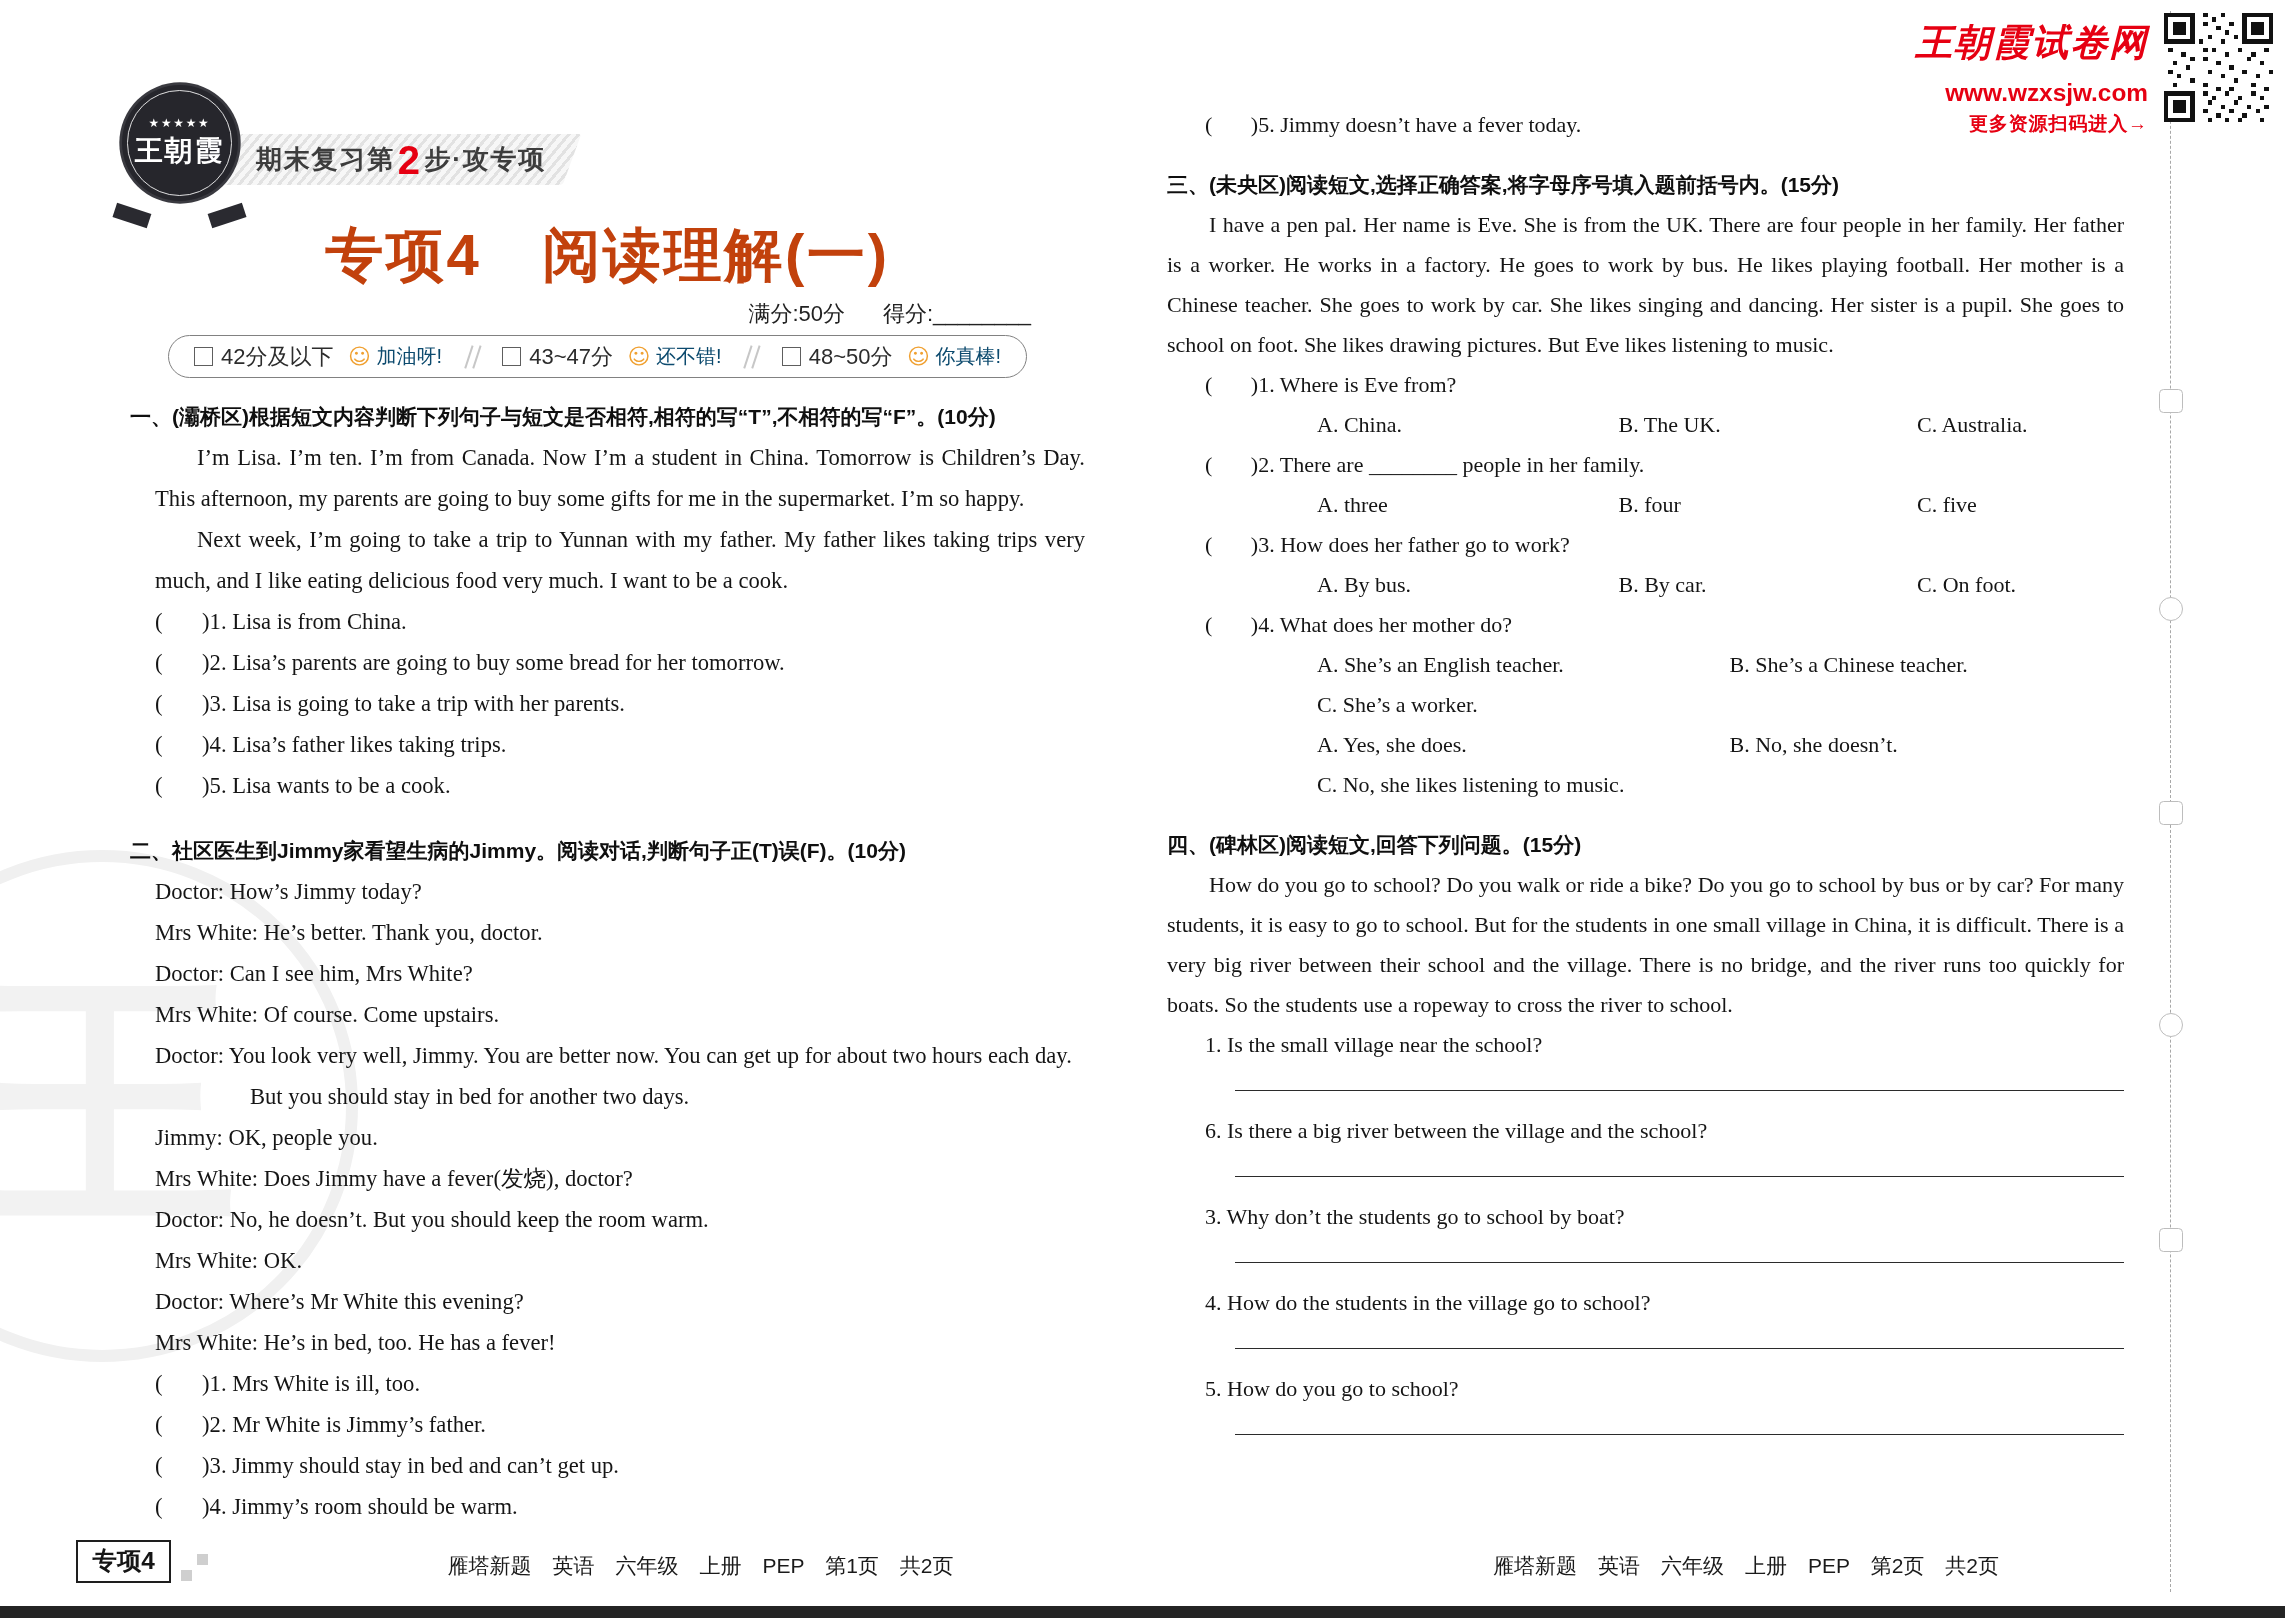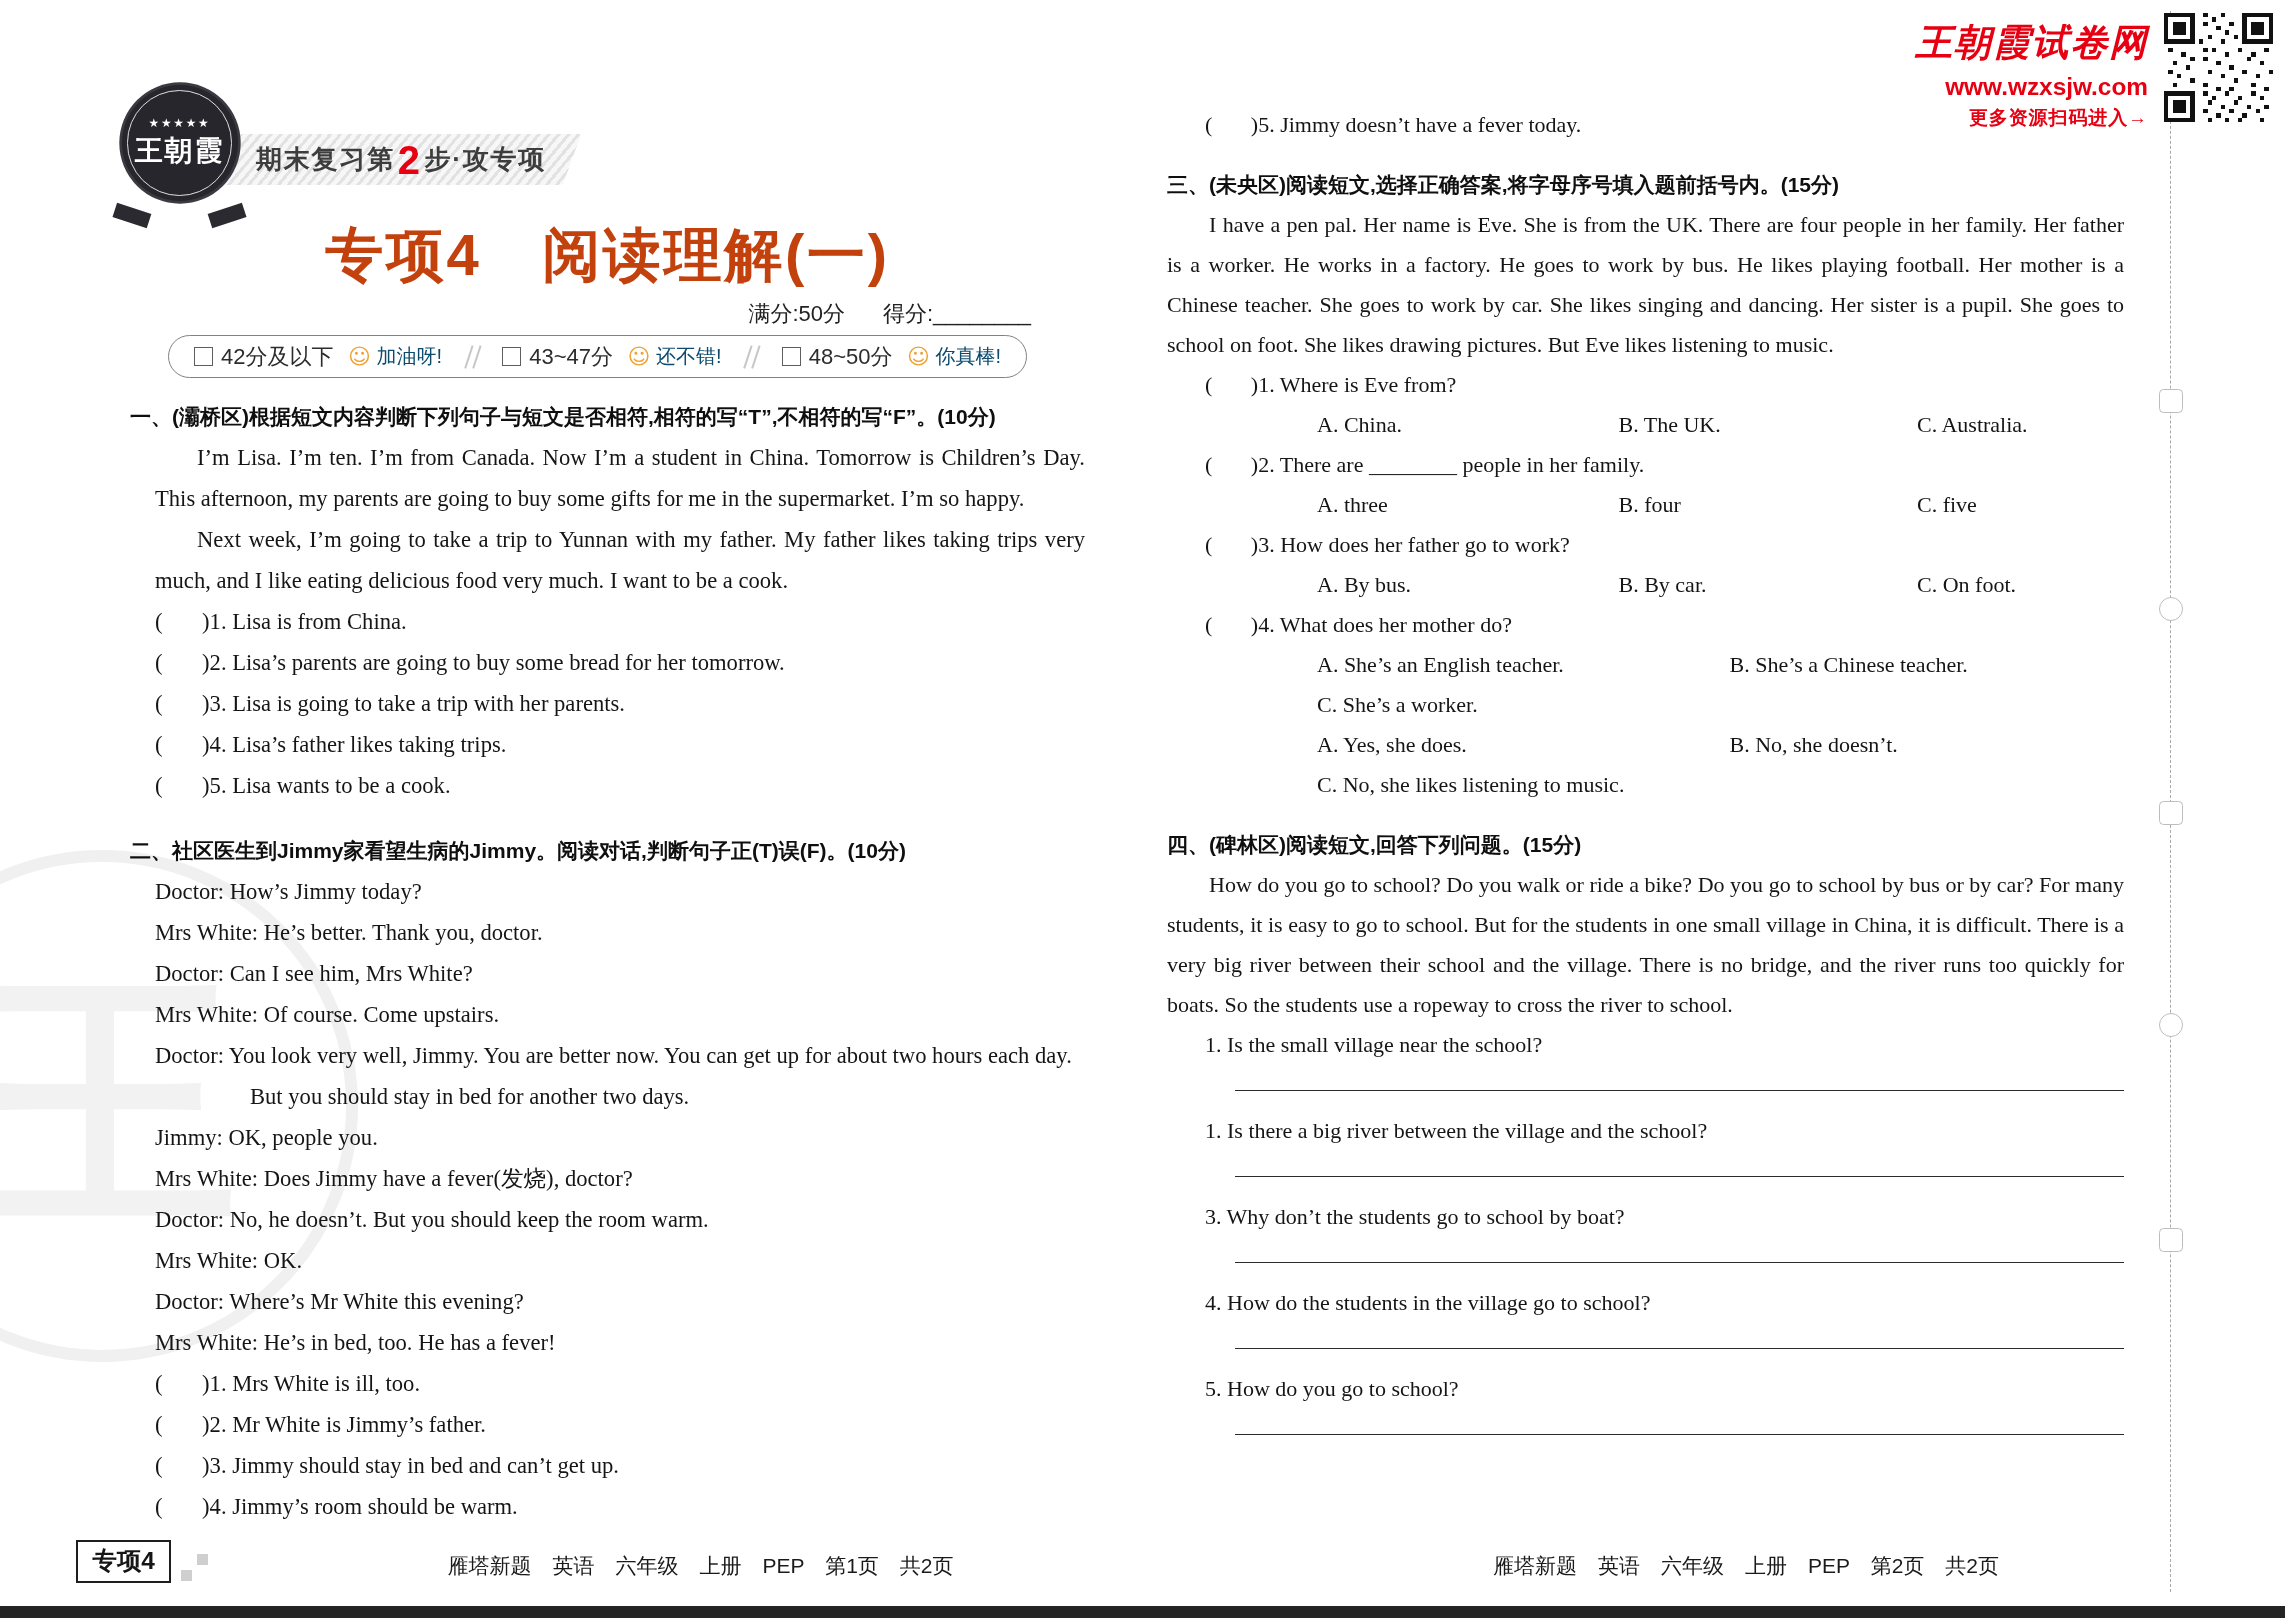--- a/index.html
+++ b/index.html
@@ -28,21 +28,21 @@
   .banner{position:absolute;left:230px;top:134px;width:342px;height:51px;transform:skewX(-20deg);
     background:repeating-linear-gradient(115deg,#e2e2e2 0 3.6px,#f7f7f7 3.6px 9px);border-radius:2.7px;z-index:1;}
   .banner-inner{transform:skewX(20deg);height:100%;display:flex;align-items:center;justify-content:center;
     font-family:"Liberation Sans",sans-serif;font-weight:bold;font-size:26px;color:#3d3d3d;letter-spacing:1.8px;}
   .banner-step{color:#e60012;font-size:40px;margin:0 2.7px;line-height:1;}
 
   
   .brand{position:absolute;right:138px;top:18px;text-align:right;color:#e60012;z-index:2;
     font-family:"Liberation Sans",sans-serif;}
   .brand-name{font-size:37px;font-weight:bold;font-style:italic;letter-spacing:1.8px;}
-  .brand-url{font-size:24.4px;font-weight:bold;margin-top:5px;}
+  .brand-url{font-size:24.4px;font-weight:bold;margin-top:11px;}
   .brand-hint{font-size:19px;font-weight:bold;margin-top:3.6px;letter-spacing:0.9px;}
   .qr{position:absolute;right:12.7px;top:12.7px;width:109px;height:109px;z-index:2;}
 
   
   .title{position:absolute;left:130px;top:217px;width:955px;text-align:center;
     font-size:58px;font-weight:bold;font-family:"Liberation Sans",sans-serif;letter-spacing:2.7px;color:#c2410c;}
   .score-line{position:absolute;left:579px;top:299px;width:452px;text-align:right;
     font-family:"Liberation Sans",sans-serif;font-size:22px;color:#222;}
   .sl-gap{display:inline-block;width:38px;}
   .score-pill{position:absolute;left:168px;top:335px;width:859px;height:43px;box-sizing:border-box;
@@ -240,21 +240,21 @@
     </div>
     <div class="opt-row">
       <span class="opt">C. No, she likes listening to music.</span>
     </div>
 
     <div class="sec-heading mt">四、(碑林区)阅读短文,回答下列问题。(15分)</div>
     <p class="para">How do you go to school? Do you walk or ride a bike? Do you go to school by bus or by car? For many students, it is easy to go to school. But for the students in one small village in China, it is difficult. There is a very big river between their school and the village. There is no bridge, and the river runs too quickly for boats. So the students use a ropeway to cross the river to school.</p>
 
     <div class="stem">1. Is the small village near the school?</div>
     <div class="ansline"></div>
-    <div class="stem">1. Is there a big river between the village and the school?</div>
+    <div class="stem">6. Is there a big river between the village and the school?</div>
     <div class="ansline"></div>
     <div class="stem">3. Why don’t the students go to school by boat?</div>
     <div class="ansline"></div>
     <div class="stem">4. How do the students in the village go to school?</div>
     <div class="ansline"></div>
     <div class="stem">5. How do you go to school?</div>
     <div class="ansline"></div>
   </div>
 
   <div class="footer-tab">专项4</div>

